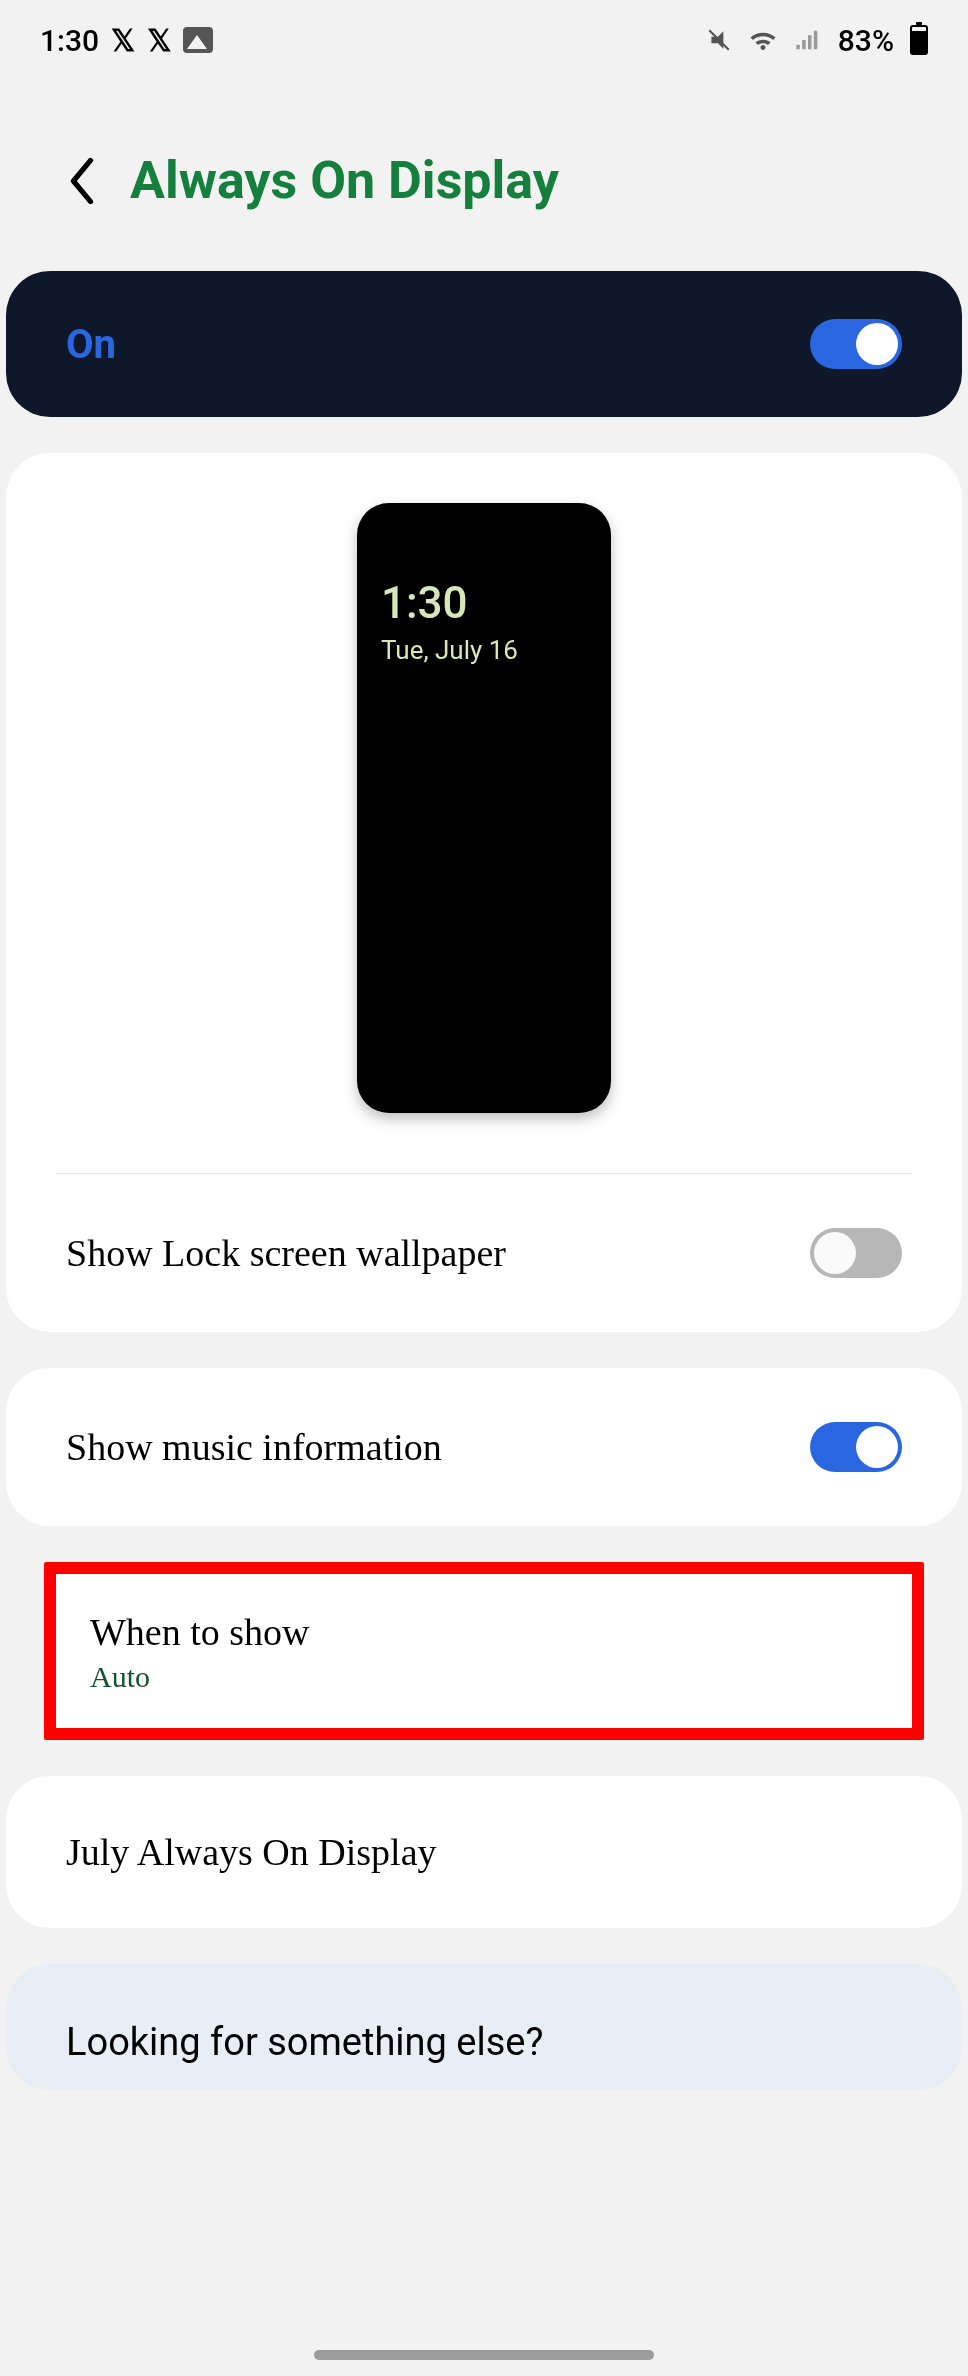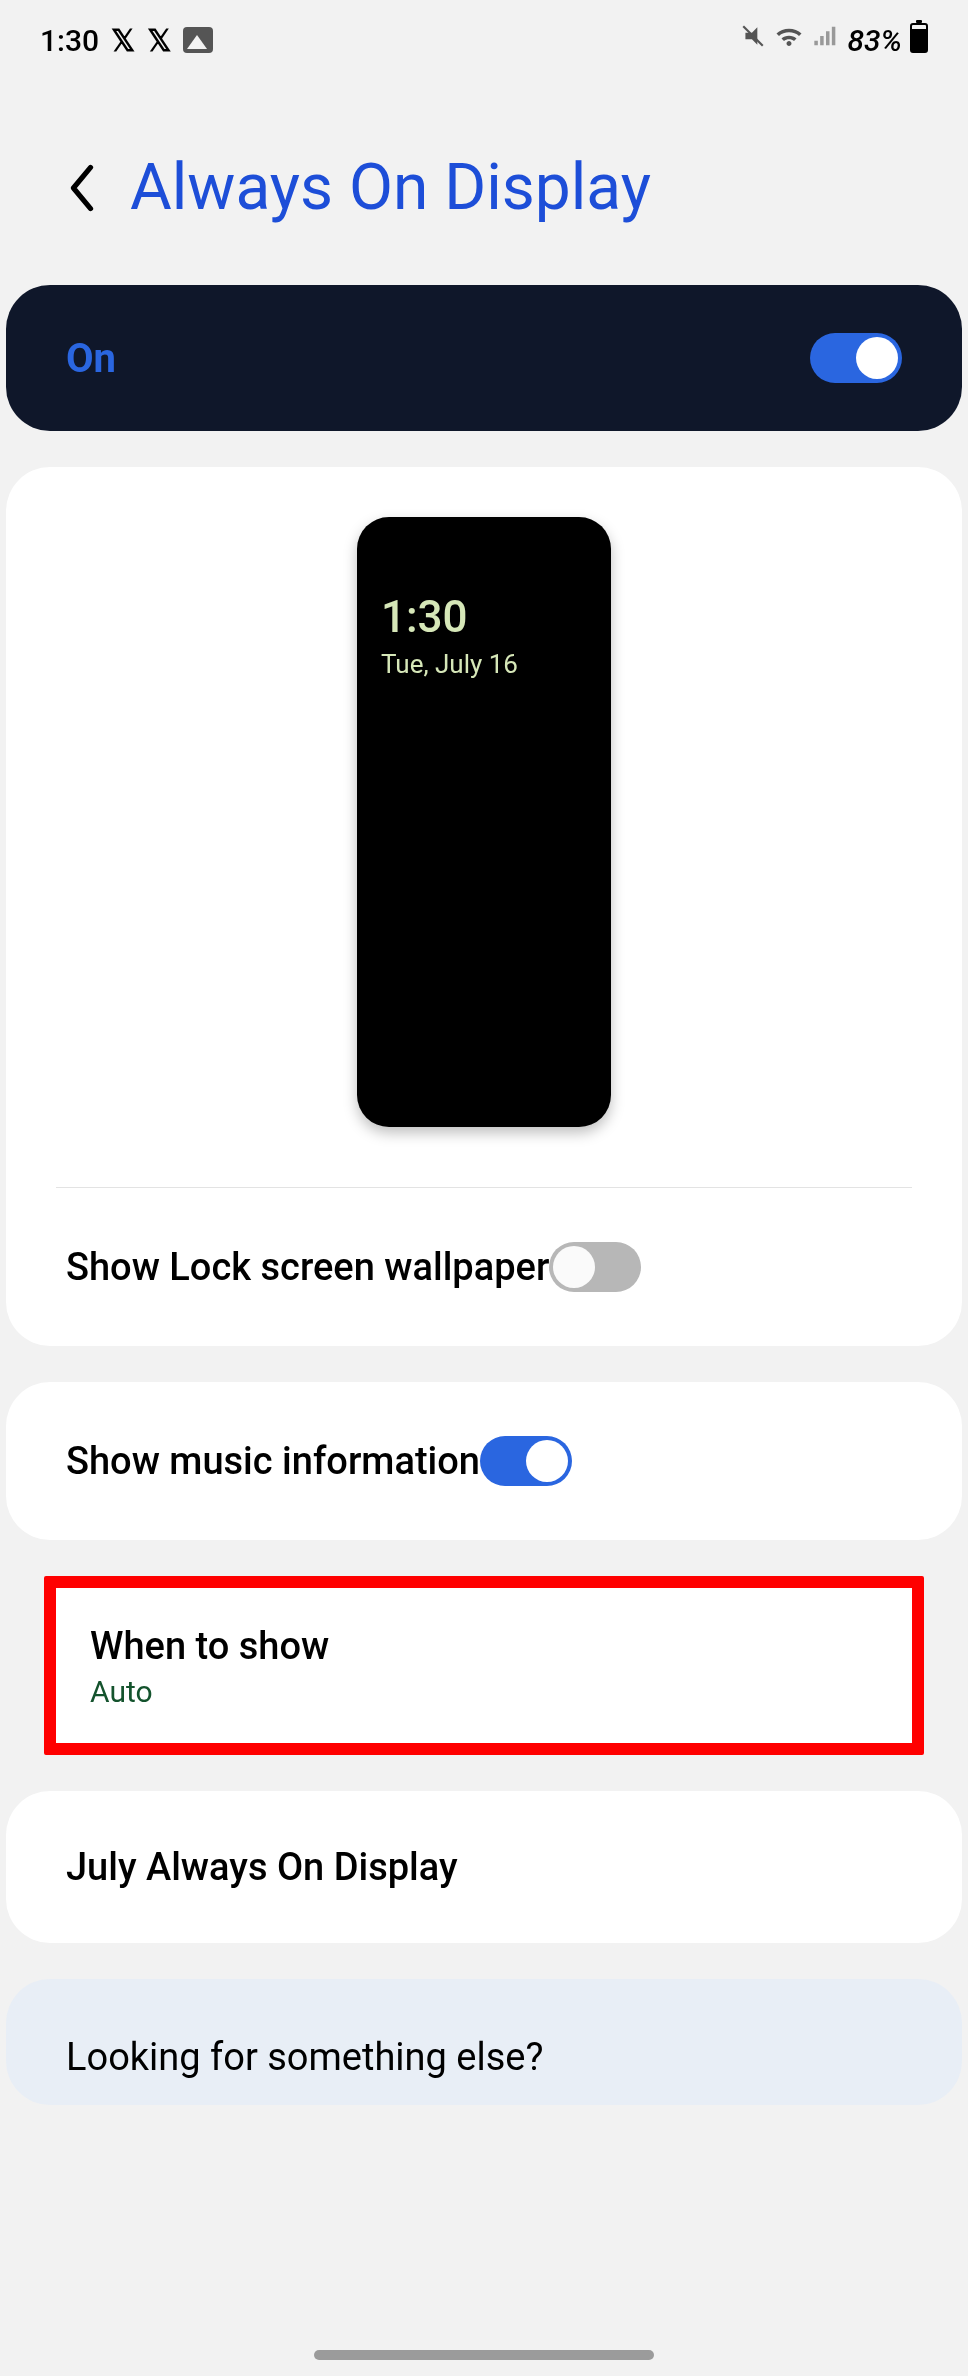--- a/index.html
+++ b/index.html
@@ -28,23 +28,22 @@
     font-weight: 500;
     color: #000;
   }
   .status-left {
     display: flex;
     align-items: center;
     gap: 12px;
   }
   .status-right {
     display: flex;
-    align-items: flex-start;
-    gap: 8px;
-    font-style: italic;
+    align-items: center;
+    gap: 16px;
   }
   .status-x {
     font-weight: 700;
     font-size: 30px;
   }
   .status-pic {
     width: 30px;
     height: 26px;
     background: #555;
     border-radius: 4px;
@@ -89,23 +88,23 @@
   }
   .back-btn {
     width: 36px;
     height: 36px;
     display: flex;
     align-items: center;
     justify-content: center;
   }
   .back-btn svg { width: 28px; height: 48px; }
   .header-title {
-    font-size: 64px;
-    font-weight: 400;
-    color: #1d4ed8;
+    font-size: 52px;
+    font-weight: 700;
+    color: #15803d;
   }
 
   
   .card {
     background: #fff;
     border-radius: 44px;
     margin: 0 6px 36px 6px;
   }
   .card-grey {
     background: #0f172a;
@@ -124,22 +123,23 @@
   .master-label {
     font-size: 40px;
     font-weight: 700;
     color: #2a66e0;
   }
 
   
   .row {
     display: flex;
     align-items: center;
-    justify-content: flex-start;
+    justify-content: space-between;
     padding: 54px 60px;
+    font-family: Liberation Serif, serif;
   }
   .row-title {
     font-size: 38px;
     font-weight: 500;
     color: #000;
   }
   .row-sub {
     font-size: 30px;
     color: #14532d;
     margin-top: 6px;

